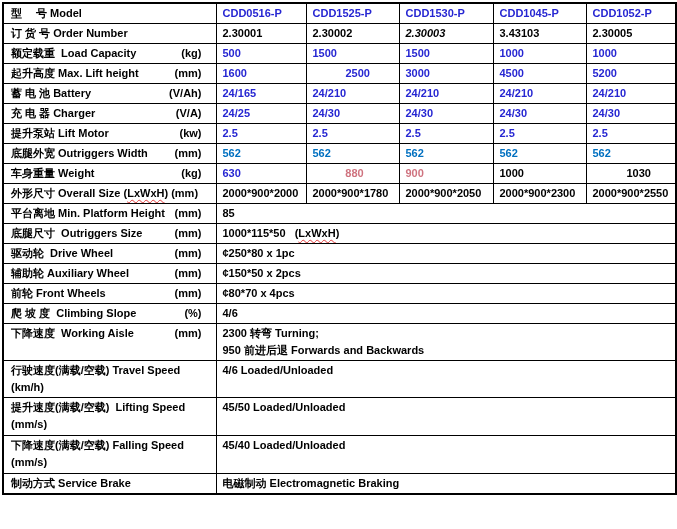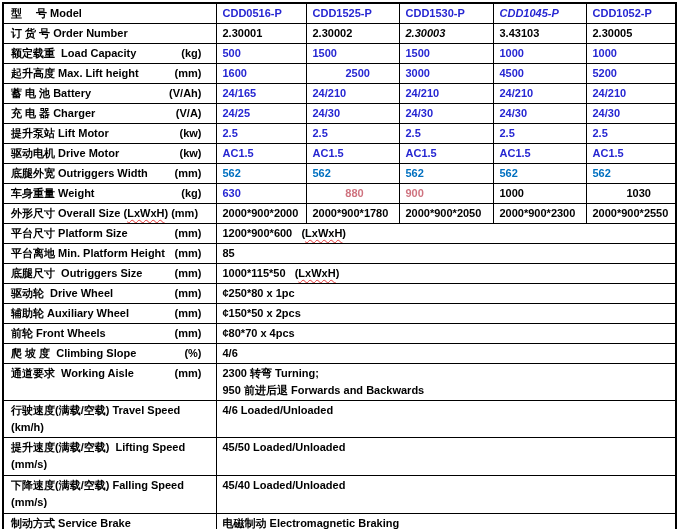--- a/index.html
+++ b/index.html
@@ -56,21 +56,21 @@
       <col class="c-m3">
       <col class="c-m4">
       <col class="c-m5">
   </colgroup>
   <tbody>
       <tr>
         <td class="lab"><div class="labwrap"><span class="labtext"><span>型　 号 Model</span></span></div></td>
         <td class="val" style="color: rgb(38, 38, 210);">CDD0516-P</td>
         <td class="val" style="color: rgb(38, 38, 210);">CDD1525-P</td>
         <td class="val" style="color: rgb(38, 38, 210);">CDD1530-P</td>
-        <td class="val" style="color: rgb(38, 38, 210); font-style: italic;">CDD1045-P</td>
+        <td class="val" style="color: rgb(38, 38, 210);">CDD1045-P</td>
         <td class="val" style="color: rgb(38, 38, 210);">CDD1052-P</td>
       </tr>
       <tr>
         <td class="lab"><div class="labwrap"><span class="labtext"><span>订 货 号 Order Number</span></span></div></td>
         <td class="val" style="color: rgb(0, 0, 0);">2.30001</td>
         <td class="val" style="color: rgb(0, 0, 0);">2.30002</td>
         <td class="val" style="color: rgb(0, 0, 0); font-style: italic;">2.30003</td>
         <td class="val" style="color: rgb(0, 0, 0);">3.43103</td>
         <td class="val" style="color: rgb(0, 0, 0);">2.30005</td>
       </tr>
@@ -108,28 +108,20 @@
       </tr>
       <tr>
         <td class="lab"><div class="labwrap"><span class="labtext"><span>提升泵站 Lift Motor</span></span><span class="unit">(kw)</span></div></td>
         <td class="val" style="color: rgb(38, 38, 210);">2.5</td>
         <td class="val" style="color: rgb(38, 38, 210);">2.5</td>
         <td class="val" style="color: rgb(38, 38, 210);">2.5</td>
         <td class="val" style="color: rgb(38, 38, 210);">2.5</td>
         <td class="val" style="color: rgb(38, 38, 210);">2.5</td>
       </tr>
       <tr>
-        <td class="lab"><div class="labwrap"><span class="labtext"><span>驱动电机 Drive Motor</span></span><span class="unit">(kw)</span></div></td>
-        <td class="val" style="color: rgb(38, 38, 210);">AC1.5</td>
-        <td class="val" style="color: rgb(38, 38, 210);">AC1.5</td>
-        <td class="val" style="color: rgb(38, 38, 210);">AC1.5</td>
-        <td class="val" style="color: rgb(38, 38, 210);">AC1.5</td>
-        <td class="val" style="color: rgb(38, 38, 210);">AC1.5</td>
-      </tr>
-      <tr>
         <td class="lab"><div class="labwrap"><span class="labtext"><span>底腿外宽 Outriggers Width</span></span><span class="unit">(mm)</span></div></td>
         <td class="val" style="color: rgb(0, 112, 192);">562</td>
         <td class="val" style="color: rgb(0, 112, 192);">562</td>
         <td class="val" style="color: rgb(0, 112, 192);">562</td>
         <td class="val" style="color: rgb(0, 112, 192);">562</td>
         <td class="val" style="color: rgb(0, 112, 192);">562</td>
       </tr>
       <tr>
         <td class="lab"><div class="labwrap"><span class="labtext"><span>车身重量 Weight</span></span><span class="unit">(kg)</span></div></td>
         <td class="val" style="color: rgb(38, 38, 210);">630</td>
@@ -138,24 +130,20 @@
         <td class="val" style="color: rgb(0, 0, 0);">1000</td>
         <td class="val" style="color: rgb(0, 0, 0); padding-left: 40px;">1030</td>
       </tr>
       <tr>
         <td class="lab"><div class="labwrap"><span class="labtext"><span>外形尺寸 Overall Size (</span><span class="sq">LxWxH</span><span>) (mm)</span></span></div></td>
         <td class="val ba" style="color: rgb(0, 0, 0);">2000*900*2000</td>
         <td class="val ba" style="color: rgb(0, 0, 0);">2000*900*1780</td>
         <td class="val ba" style="color: rgb(0, 0, 0);">2000*900*2050</td>
         <td class="val ba" style="color: rgb(0, 0, 0);">2000*900*2300</td>
         <td class="val ba" style="color: rgb(0, 0, 0);">2000*900*2550</td>
-      </tr>
-      <tr>
-        <td class="lab"><div class="labwrap"><span class="labtext"><span>平台尺寸 Platform Size</span></span><span class="unit">(mm)</span></div></td>
-        <td colspan="5" class="val"><div><span>1200*900*600   (</span><span class="sq">LxWxH</span><span>)</span></div></td>
       </tr>
       <tr>
         <td class="lab"><div class="labwrap"><span class="labtext"><span>平台离地 Min. Platform Height</span></span><span class="unit">(mm)</span></div></td>
         <td colspan="5" class="val"><div><span>85</span></div></td>
       </tr>
       <tr>
         <td class="lab"><div class="labwrap"><span class="labtext"><span>底腿尺寸  Outriggers Size</span></span><span class="unit">(mm)</span></div></td>
         <td colspan="5" class="val"><div><span>1000*115*50   (</span><span class="sq">LxWxH</span><span>)</span></div></td>
       </tr>
       <tr>
@@ -168,21 +156,21 @@
       </tr>
       <tr>
         <td class="lab"><div class="labwrap"><span class="labtext"><span>前轮 Front Wheels</span></span><span class="unit">(mm)</span></div></td>
         <td colspan="5" class="val"><div><span>¢80*70 x 4pcs</span></div></td>
       </tr>
       <tr>
         <td class="lab"><div class="labwrap"><span class="labtext"><span>爬 坡 度  Climbing Slope</span></span><span class="unit">(%)</span></div></td>
         <td colspan="5" class="val"><div><span>4/6</span></div></td>
       </tr>
       <tr>
-        <td class="lab"><div class="labwrap"><span class="labtext"><span>通道要求  Working Aisle</span></span><span class="unit">(mm)</span></div></td>
+        <td class="lab"><div class="labwrap"><span class="labtext"><span>下降速度  Working Aisle</span></span><span class="unit">(mm)</span></div></td>
         <td colspan="5" class="val"><div><span>2300 转弯 Turning;</span></div><div><span>950 前进后退 Forwards and Backwards</span></div></td>
       </tr>
       <tr>
         <td class="lab"><div class="labwrap"><span class="labtext"><span>行驶速度(满载/空载) Travel Speed (km/h)</span></span></div></td>
         <td colspan="5" class="val"><div><span>4/6 Loaded/Unloaded</span></div></td>
       </tr>
       <tr style="height: 38px;">
         <td class="lab"><div class="labwrap"><span class="labtext"><span>提升速度(满载/空载)  Lifting Speed (mm/s)</span></span></div></td>
         <td colspan="5" class="val"><div><span>45/50 Loaded/Unloaded</span></div></td>
       </tr>

